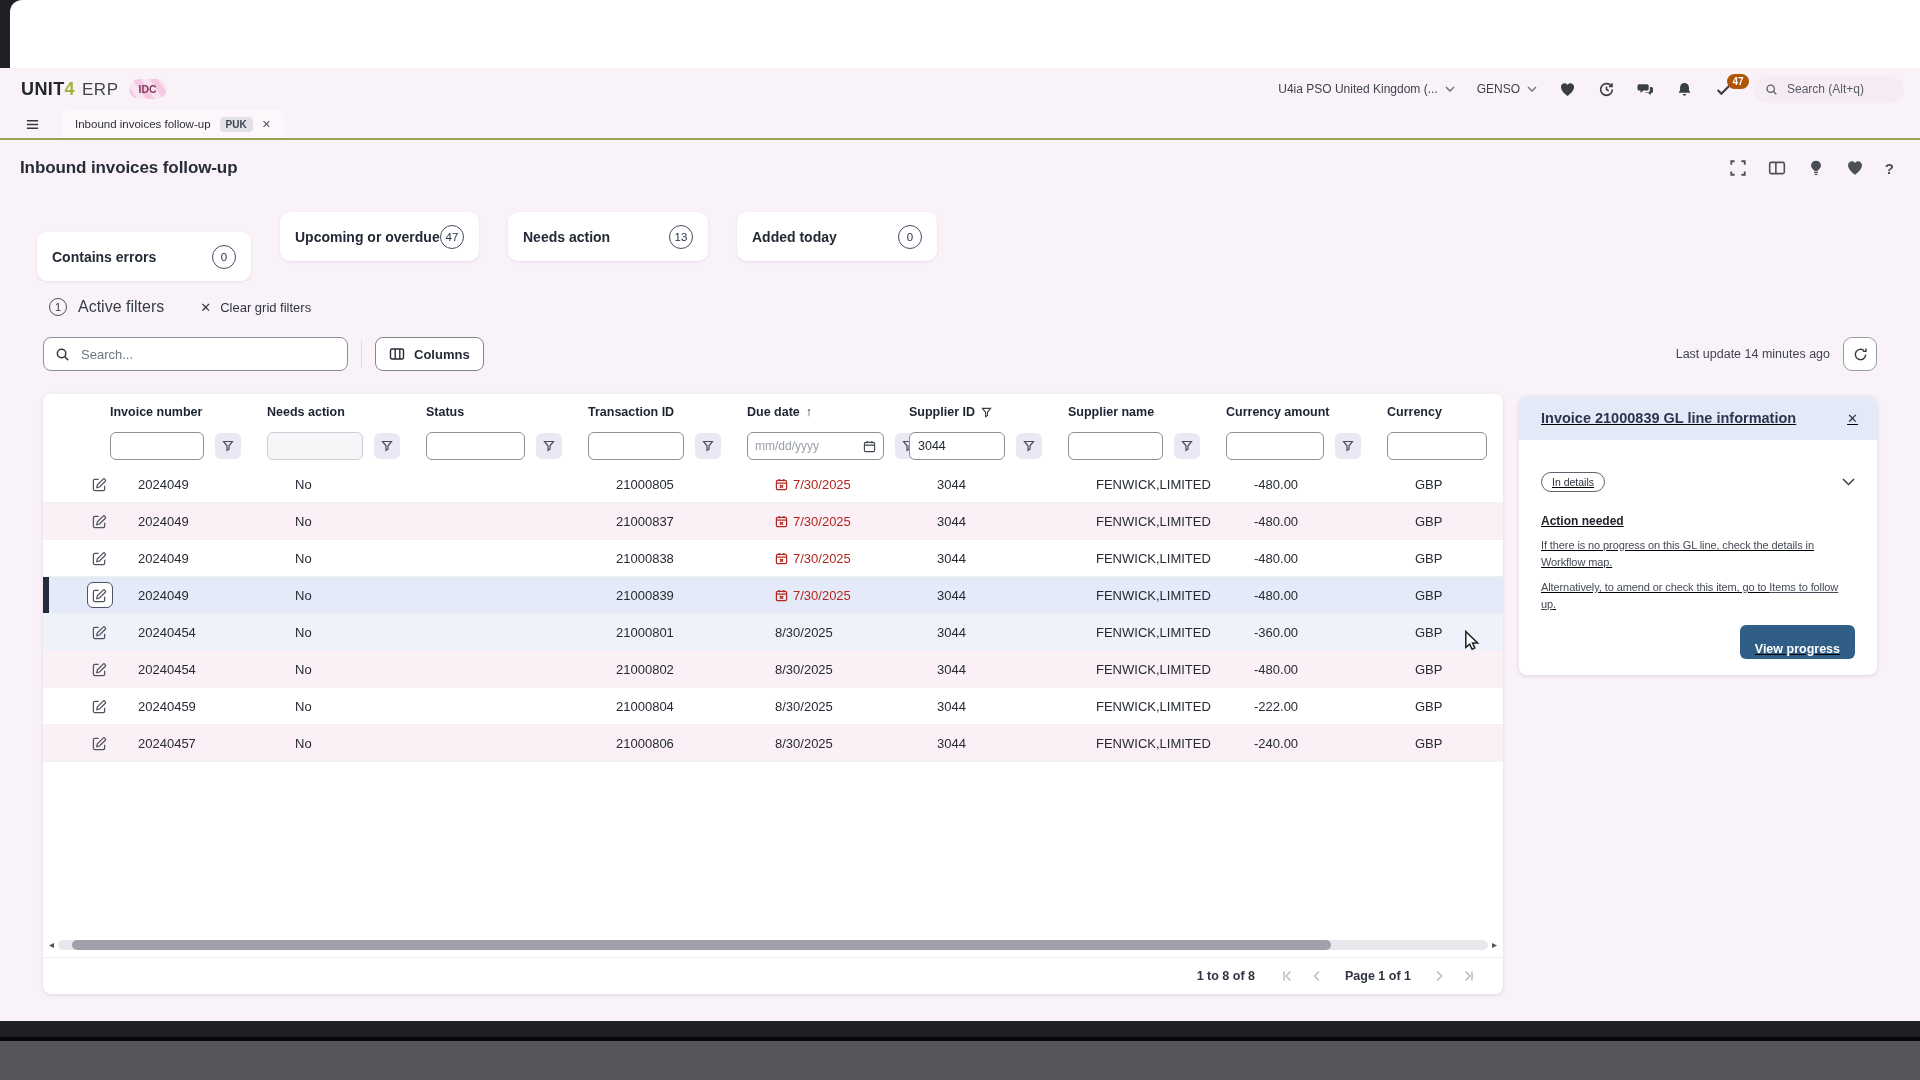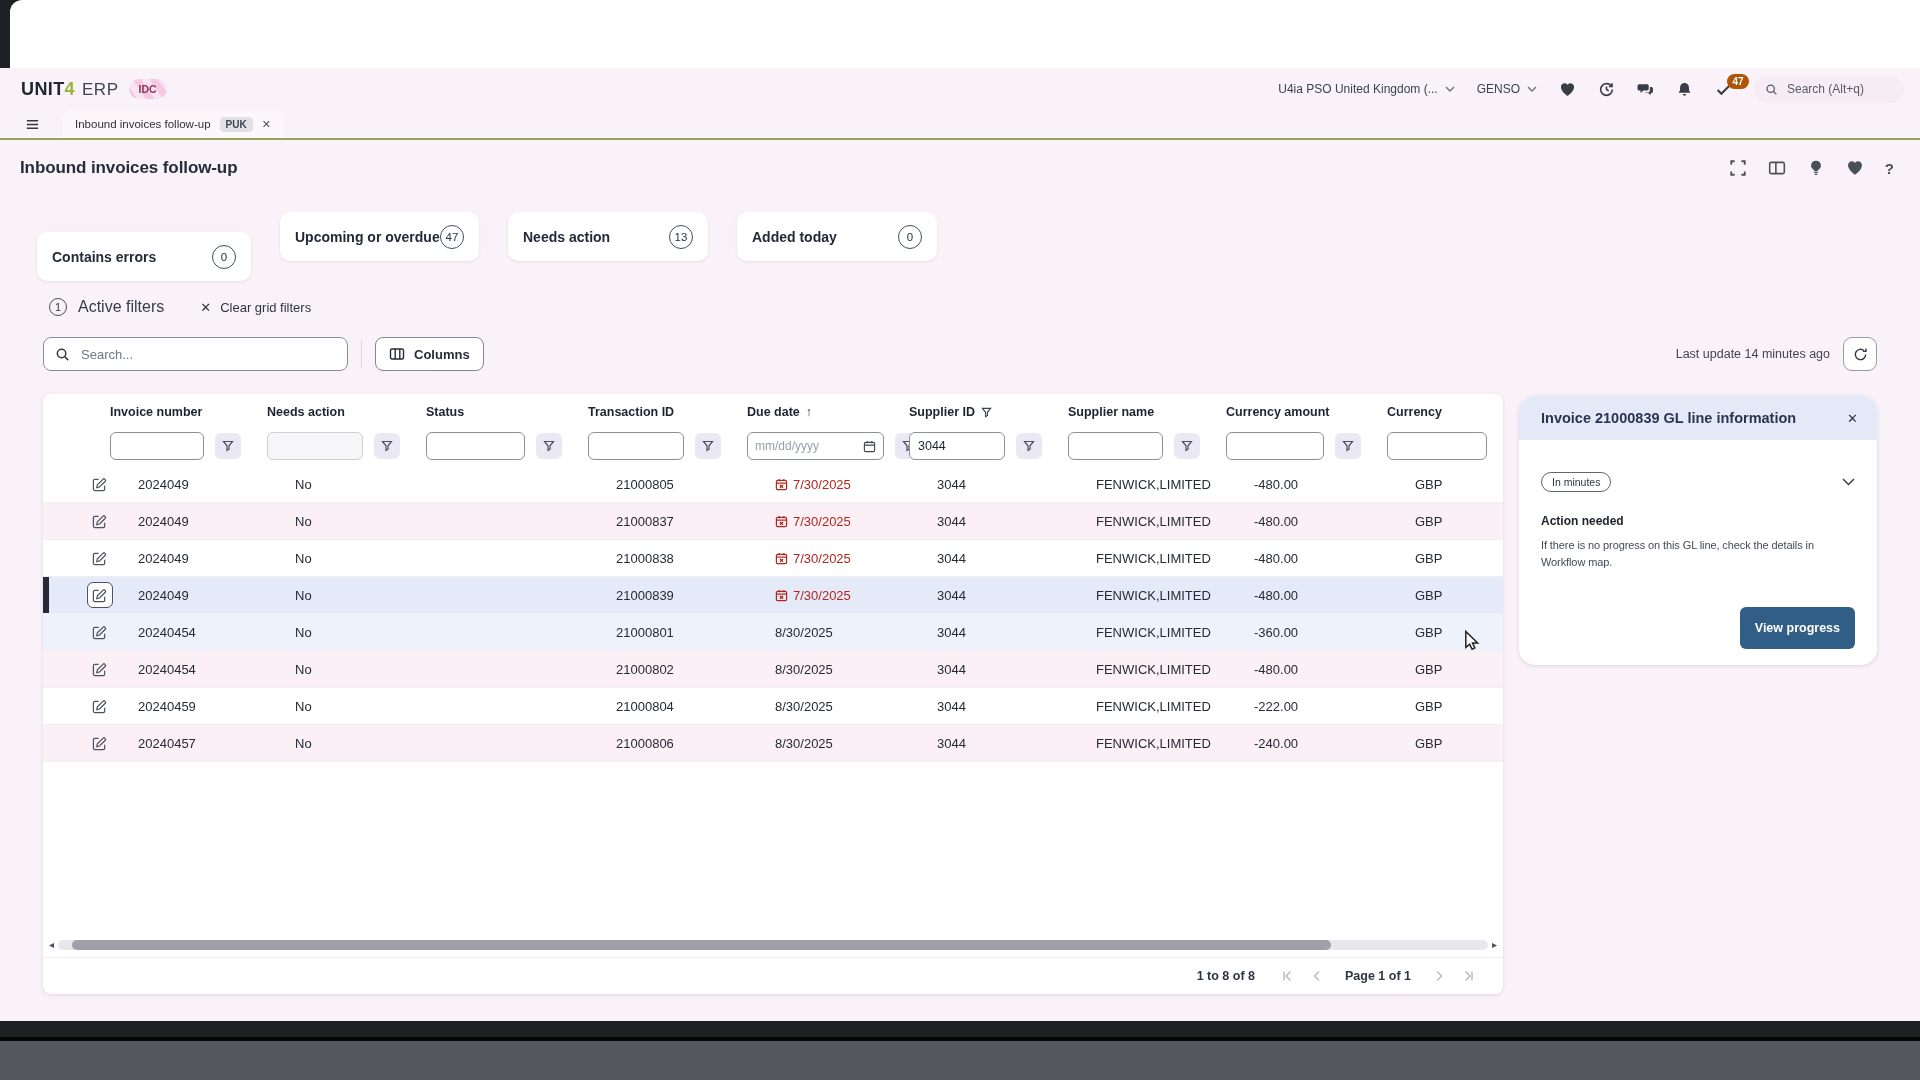--- a/index.html
+++ b/index.html
@@ -139,38 +139,38 @@
   .hs-thumb { position:absolute; left:1%; top:0; width:88%; height:10px; background:#a29fab; border-radius:6px; cursor:grab; }
 
   
   .pagination { position:absolute; left:0; right:0; top:563px; height:37px; border-top:1px solid #f0eef2; display:flex; align-items:center; justify-content:flex-end; gap:26px; padding-right:28px; }
   .pg-range { font-size:12.5px; font-weight:700; color:#2f3540; }
   .pg-ctrls { display:flex; align-items:center; gap:18px; }
   .pg-btn { width:12px; height:12px; color:#b9bcc4; cursor:default; }
   .pg-label { font-size:12.5px; font-weight:700; color:#2f3540; margin:0 4px; }
 
   
-  .panel { width:358px; margin-top:2px; background:#fff; border-radius:16px; box-shadow:0 1px 4px rgba(40,20,60,.14); overflow:hidden; }
+  .panel { width:358px; margin-top:2px; background:#fff; border-radius:8px; box-shadow:0 1px 4px rgba(40,20,60,.14); overflow:hidden;text-decoration:underline; }
   .panel-header { height:44px; background:#e3e9f7; display:flex; align-items:center; padding:0 17px 0 22px; }
   .panel-title { font-size:14.5px; font-weight:700; color:#2b3550; }
   .panel-close { margin-left:auto; font-size:13px; color:#2f3540; cursor:pointer; background:none; border:none; padding:2px; }
   .panel-body { padding:13px 22px 16px 22px; }
   .discuss-row { display:flex; justify-content:flex-end; }
   .discuss-btn { height:28px; padding:0 14px; border:1px solid #6f7684; border-radius:6px; background:#fff; font-size:12.5px; font-weight:700; color:#2a3140; cursor:pointer; font-family:inherit; }
   .wf-row { margin-top:19px; display:flex; align-items:center; justify-content:space-between; }
   .wf-pill { border:1px solid #5f6570; border-radius:10px; padding:3px 10px; font-size:10.5px; color:#2e3440; }
   .wf-chev { width:13px; height:8px; color:#3a404c; cursor:pointer; }
   .owner-grid { display:grid; grid-template-columns:178px 1fr; margin-top:15px; row-gap:5px; }
   .og-label { font-size:12.5px; font-weight:700; color:#20242c; }
   .og-value { font-size:12px; color:#3a404d; }
   .action-title { margin-top:22px; font-size:12px; font-weight:700; color:#20242c; }
   .action-p { margin:9px 0 0 0; font-size:11px; line-height:1.5; color:#454b57; letter-spacing:-.1px; max-width:312px; }
   .action-link { color:#454b57; text-decoration:underline; cursor:pointer; }
   .vp-row { display:flex; justify-content:flex-end; margin-top:13px; }
-  .vp-btn { height:42px; padding:8px 15px; border:none; border-radius:6px; background:#305e86; color:#fff; font-size:12.5px; font-weight:700; cursor:pointer; font-family:inherit;margin-top:24px; }
+  .vp-btn { height:27px; padding:17px 15px; border:none; border-radius:6px; background:#305e86; color:#fff; font-size:12.5px; font-weight:700; cursor:pointer; font-family:inherit; }
 
   
   .fake-cursor { position:absolute; left:1464px; top:630px; pointer-events:none; }
 </style>
 </head>
 <body>
 
 <div class="chrome-top"></div>
 
 <div class="app">
@@ -692,27 +692,28 @@
       </div>
     </div>
 
     <div class="panel">
       <div class="panel-header">
         <span class="panel-title">Invoice 21000839 GL line information</span>
         <button class="panel-close">✕</button>
       </div>
       <div class="panel-body">
         <div class="wf-row">
-          <span class="wf-pill">In minutes</span>
+          <span class="wf-pill">In details</span>
           <svg class="wf-chev" viewBox="0 0 13 8" fill="none" stroke="currentColor" stroke-width="1.5">
               <path d="M1 1l5.5 5.5L12 1"></path>
             </svg>
         </div>
         <div class="action-title">Action needed</div>
         <p class="action-p">If there is no progress on this GL line, check the details in Workflow map.</p>
+        <p class="action-p"><span>Alternatively, to amend or check this item, go to </span><span class="action-link">Items to follow up</span><span>.</span></p>
         <div class="vp-row">
           <button class="vp-btn">View progress</button>
         </div>
       </div>
     </div>
 
   </div>
 </div>
 
 <div class="bottom-black"></div>

